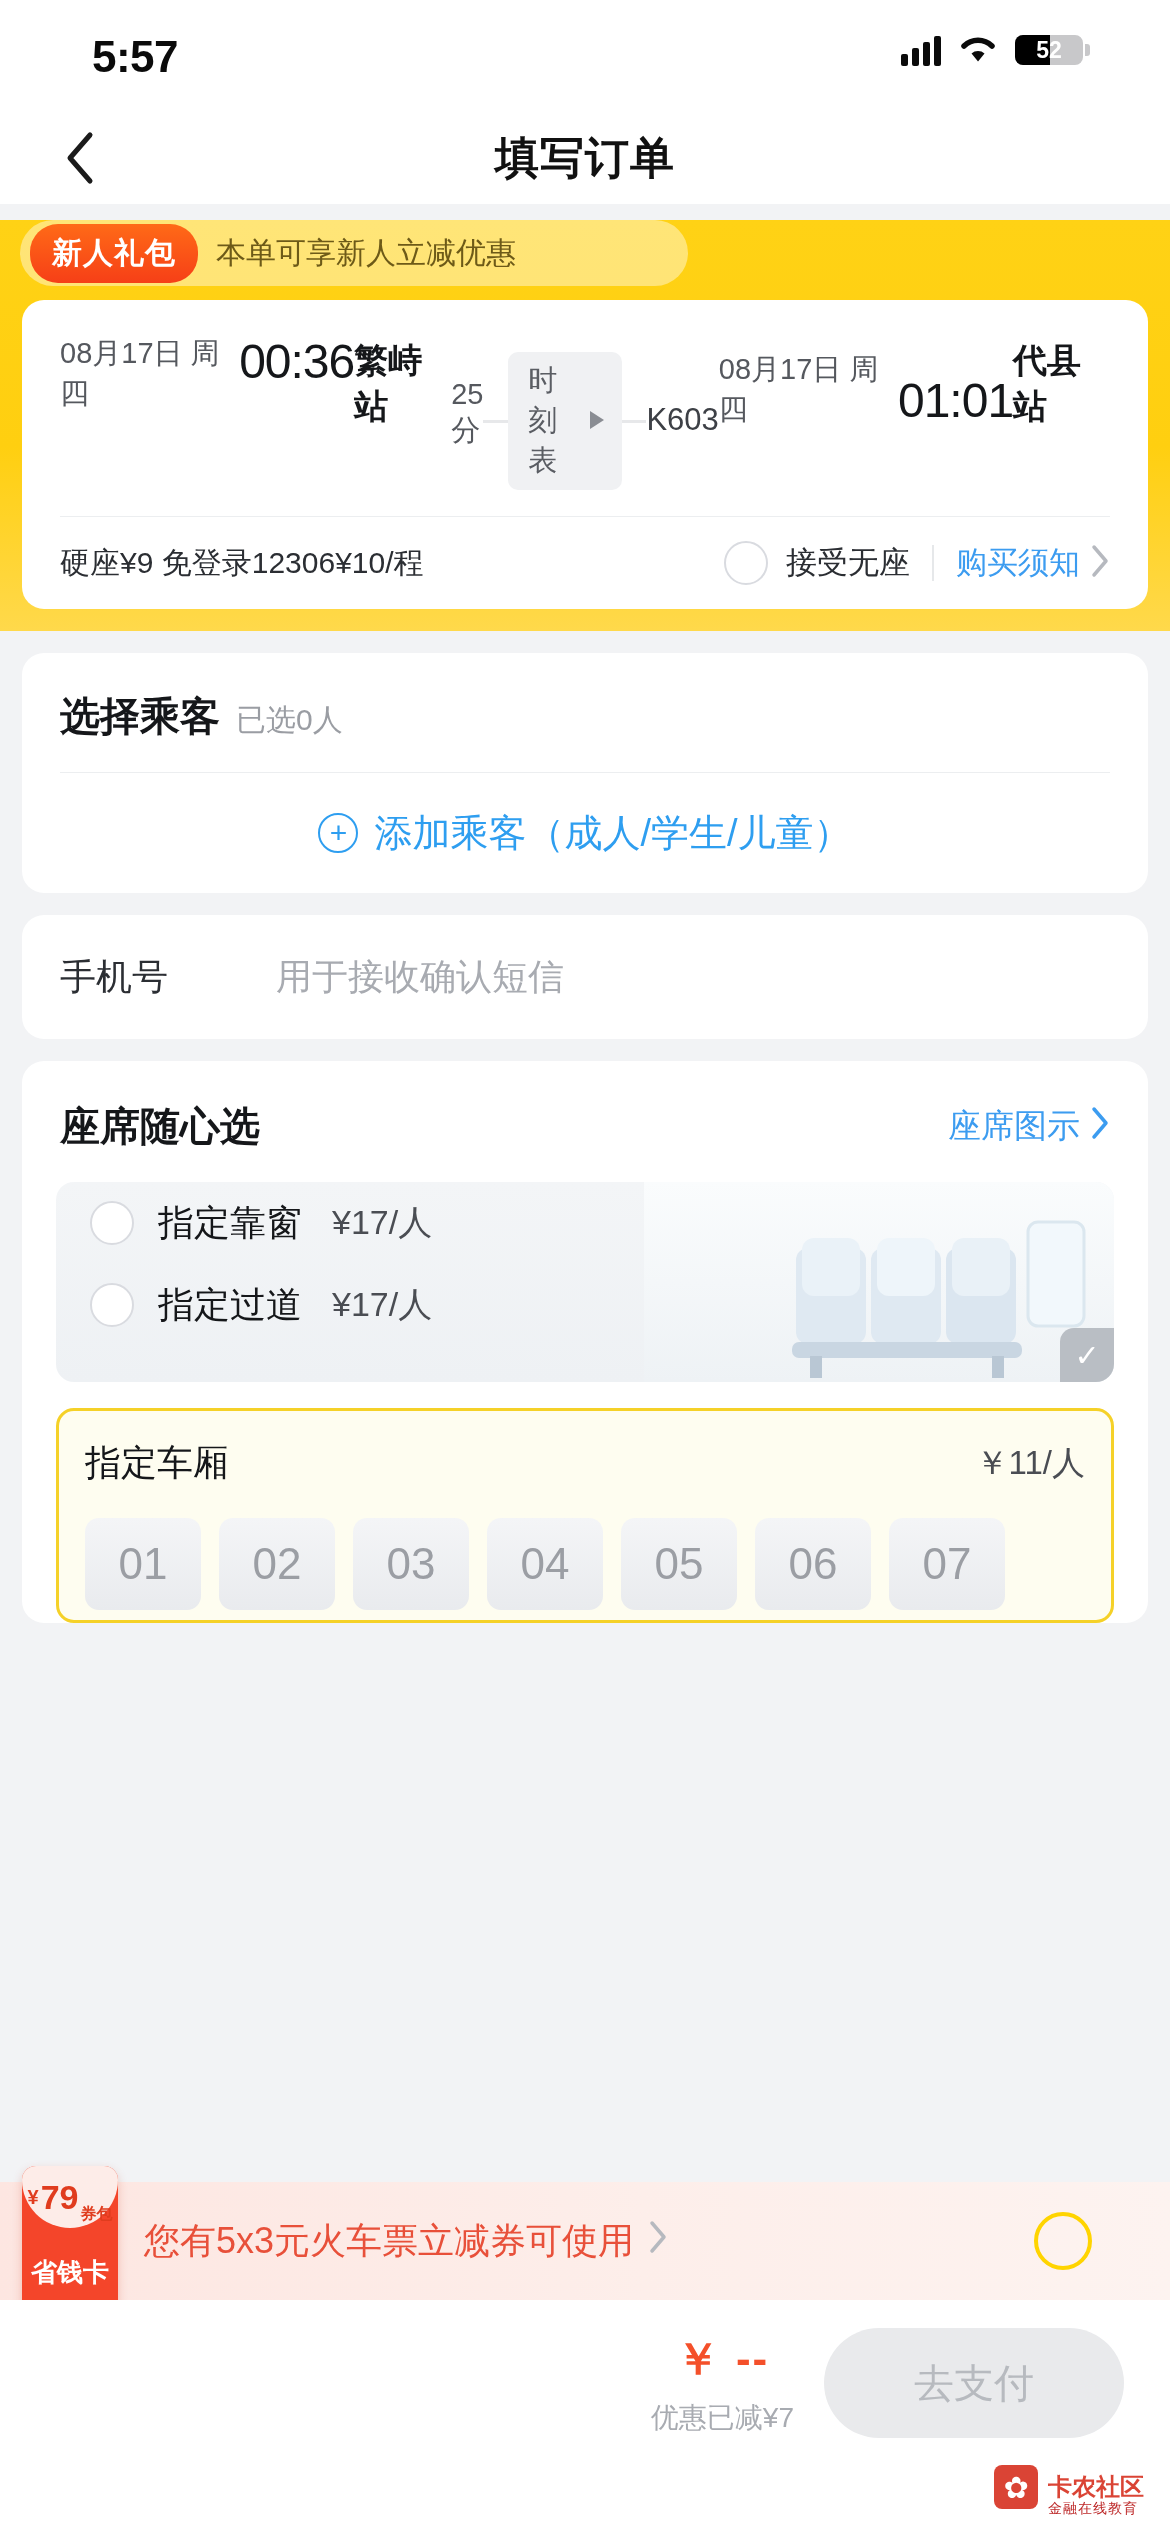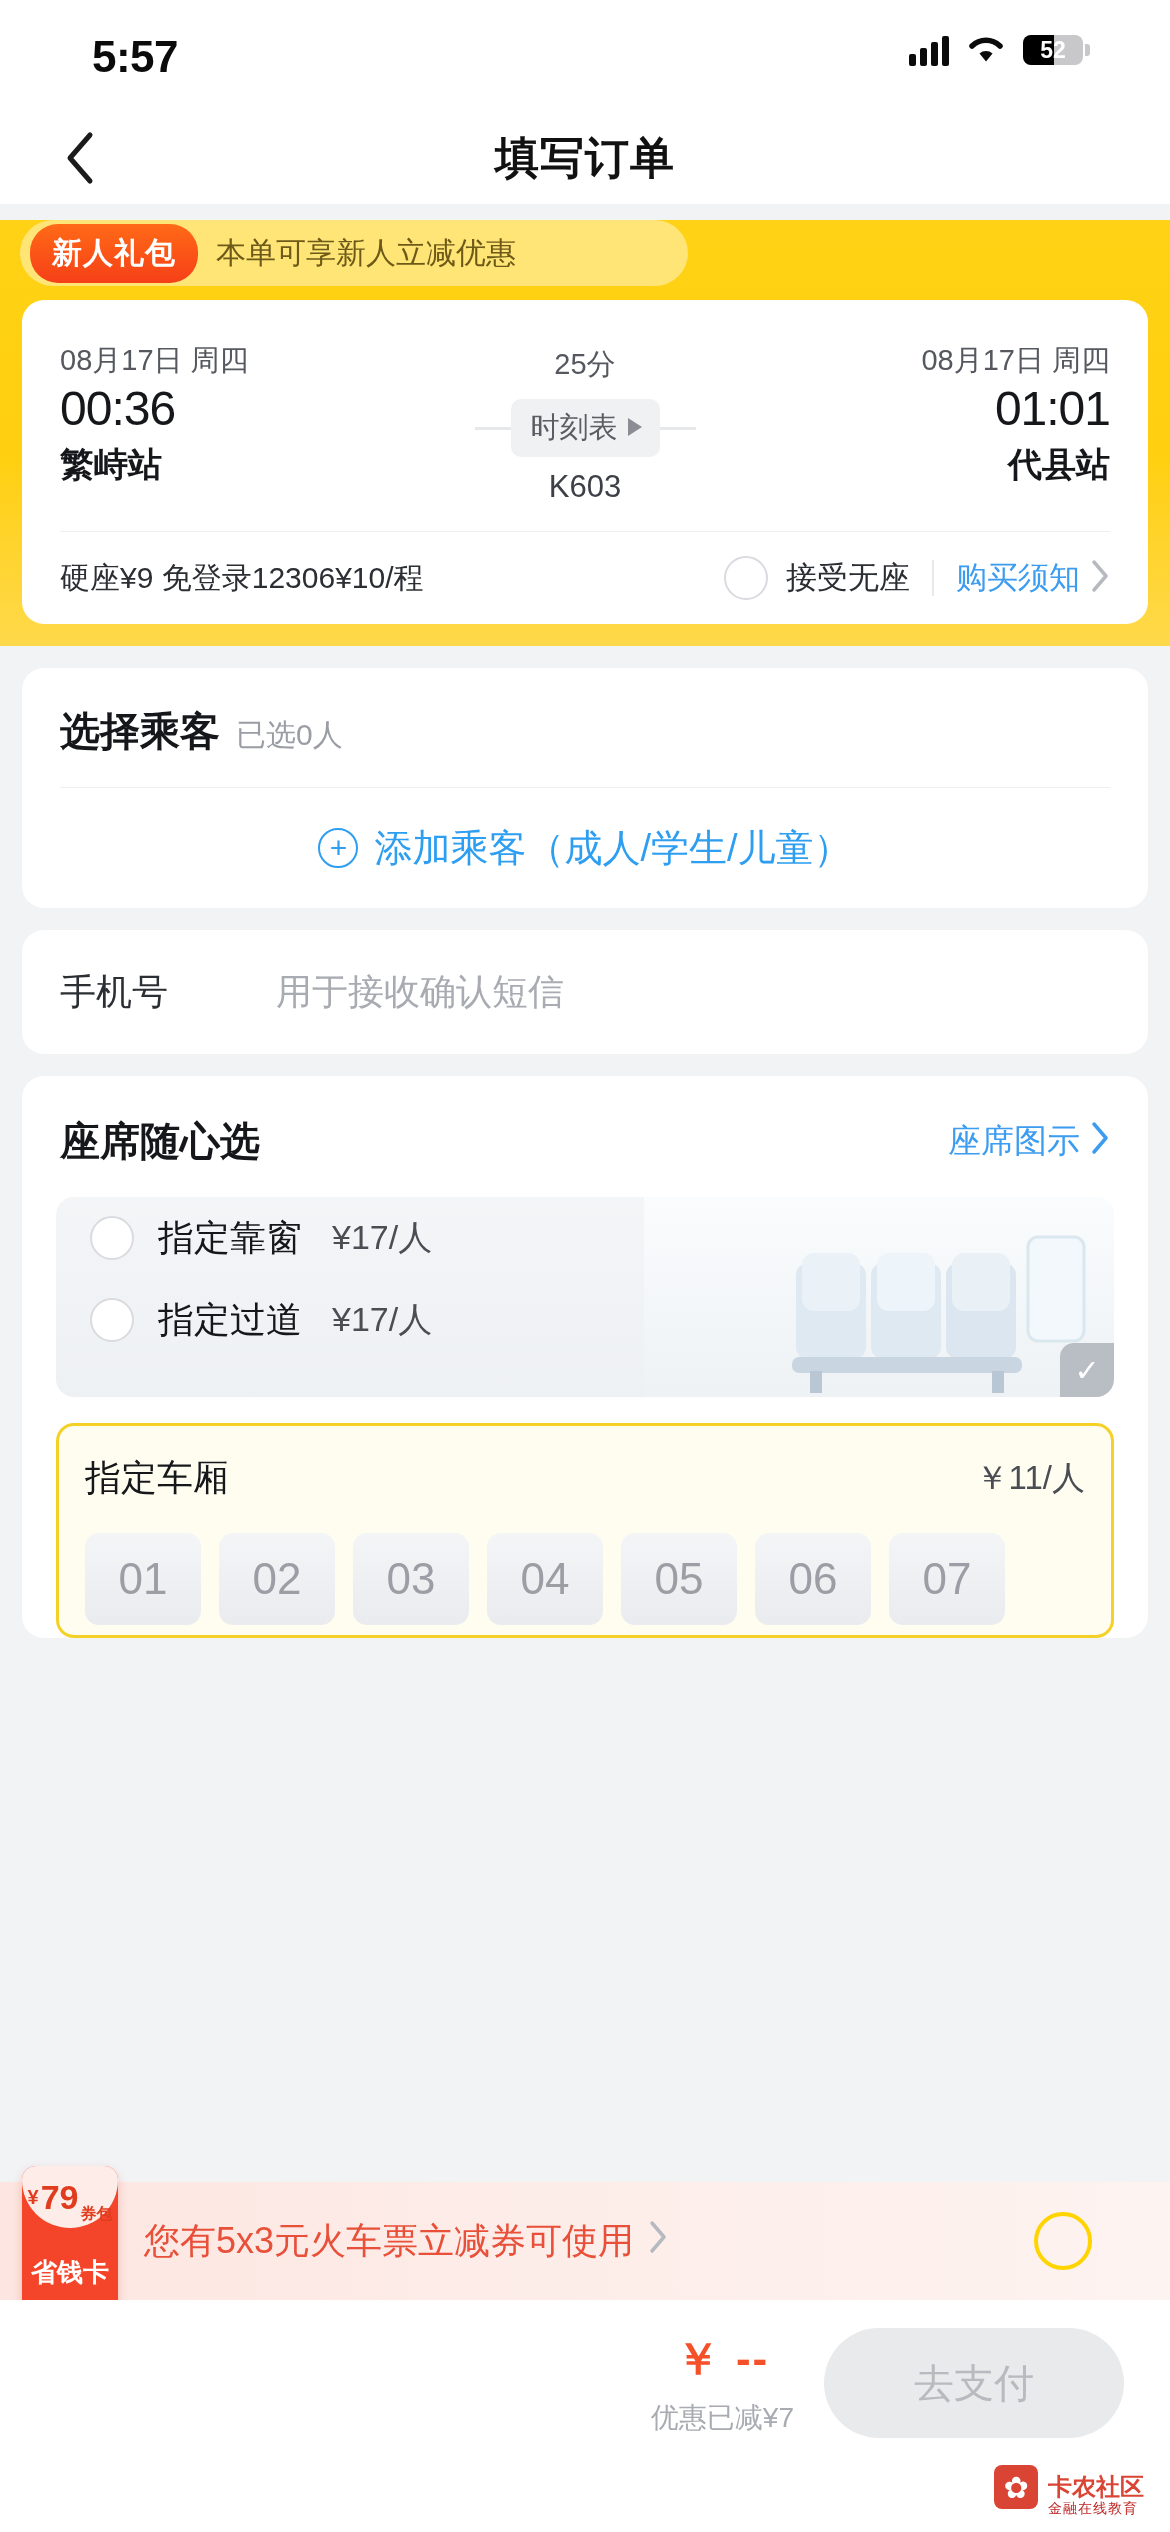--- a/index.html
+++ b/index.html
@@ -25,21 +25,21 @@
     display:flex; align-items:center; gap:18px;
   }
   .sig{ display:flex; align-items:flex-end; gap:4px; height:32px;}
   .sig i{ display:block; width:7px; background:#0b0b0b; border-radius:2px;}
   .sig i:nth-child(1){height:12px;}
   .sig i:nth-child(2){height:18px;}
   .sig i:nth-child(3){height:24px;}
   .sig i:nth-child(4){height:30px;}
   .wifi{ width:38px;height:30px; position:relative;}
   .batt{
-    width:60px; height:30px; border-radius:8px; background:#c8c8ca;
+    width:68px; height:30px; border-radius:8px; background:#c8c8ca;
     position:relative; overflow:hidden; display:flex; align-items:center;
   }
   .batt .fill{
     position:absolute; left:0; top:0; bottom:0; width:52%; background:#000;
   }
   .batt .pct{
     position:relative; z-index:2; font-size:23px; font-weight:700;
     color:#fff; width:100%; text-align:center; line-height:30px;
   }
   .batt-tip{
@@ -86,21 +86,21 @@
     margin-left:18px; font-size:30px; color:#6d5a18; font-weight:500;
     white-space:nowrap;
   }
 
   
   .card{
     background:#fff; border-radius:22px; margin:0 22px;
   }
   .train-card{ padding:34px 38px 0 38px; }
   .tc-row{ display:flex; align-items:flex-start; justify-content:space-between; }
-  .tc-col{ display:flex; flex-direction:column;margin-top:7px; }
+  .tc-col{ display:flex; flex-direction:row; }
   .tc-col.left{ align-items:flex-start; }
   .tc-col.right{ align-items:flex-end; }
   .tc-col.mid{ align-items:center; flex:1; padding-top:4px; }
   .tc-date{ font-size:29px; color:#55585e; }
   .tc-time{ font-size:48px; font-weight:400; color:#15171a; line-height:1.18; letter-spacing:-1px;}
   .tc-station{ font-size:34px; font-weight:700; color:#15171a; margin-top:4px;}
   .tc-dur{ font-size:29px; color:#55585e; }
   .tc-sched{
     display:flex; align-items:center; margin-top:14px; width:100%;
     justify-content:center;

